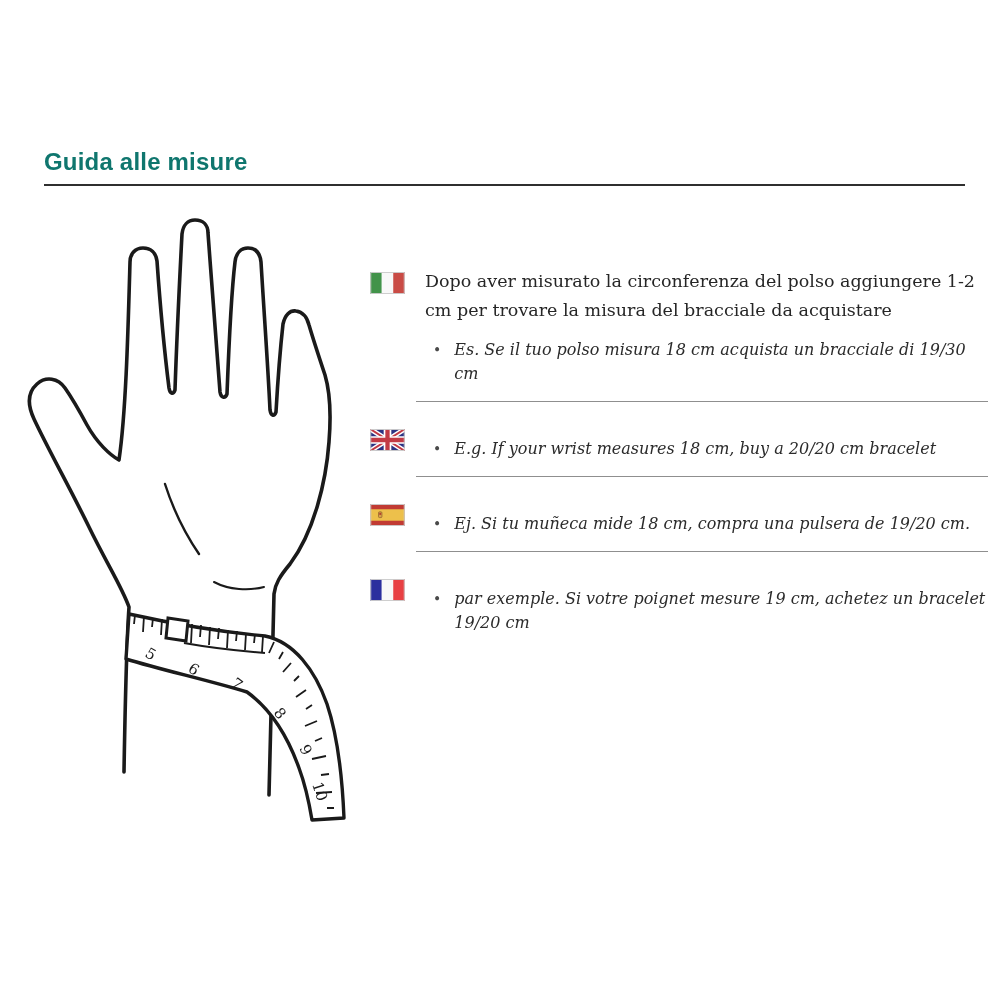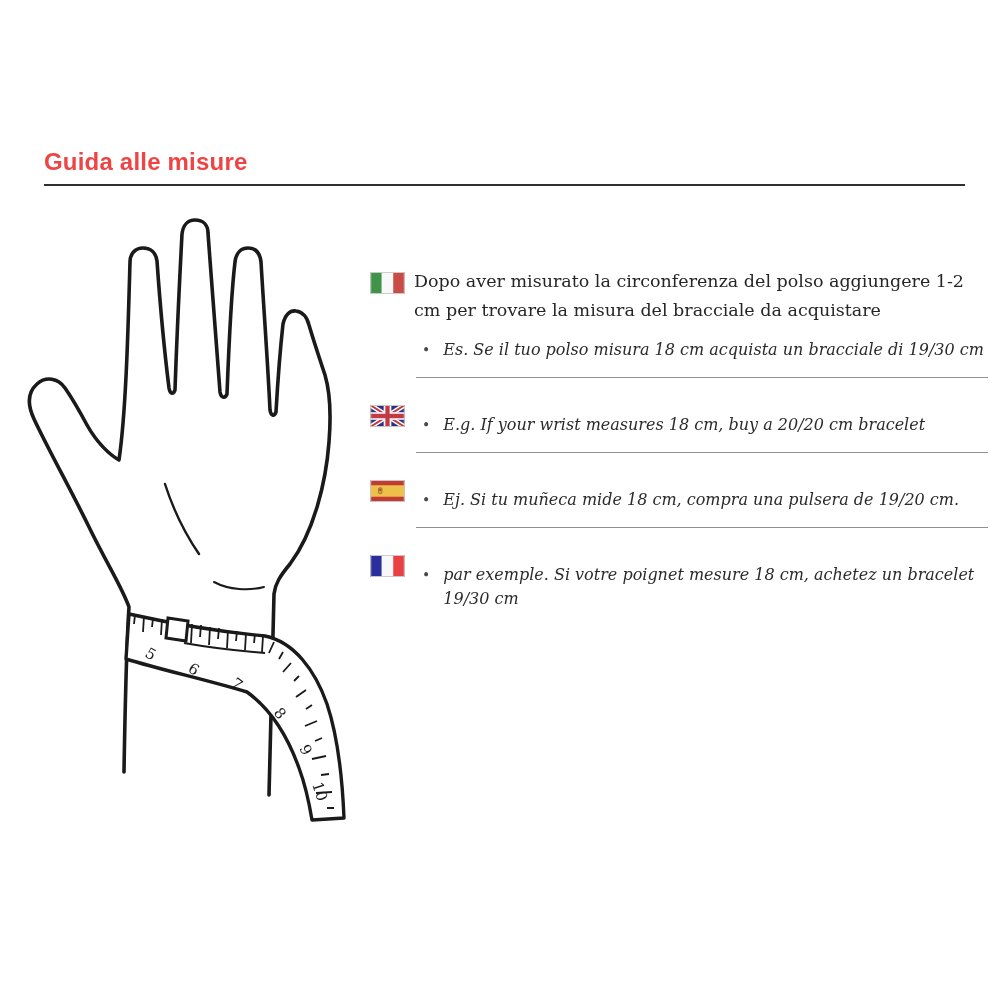--- a/index.html
+++ b/index.html
@@ -2,31 +2,31 @@
 <html><head>
 <meta charset="utf-8">
 <style>
   * { margin:0; padding:0; box-sizing:border-box; }
   html,body { background:#ffffff; width:1000px; }
   body { font-family:"Liberation Sans", sans-serif; color:#262626; }
 
   .page { width:1000px; height:1000px; overflow:hidden; background:#fff; }
 
   .header { margin:148px 35px 0 44px; }
-  .page-title { font-size:24px; font-weight:bold; letter-spacing:.2px; color:#ef4444; }
+  .page-title { font-size:24px; font-weight:bold; letter-spacing:.2px; color:#0f766e; }
   .heading-rule { border:none; border-top:2px solid #2f2f2f; margin-top:8px; }
 
   .content-row { display:flex; padding-left:22px; margin-top:26px; }
 
   .illustration { width:348px; flex:none; }
   .illustration svg { display:block; width:370px; height:600px; overflow:visible; }
 
   .right-col { flex:1; padding-top:55px; padding-right:12px; }
 
-  .lang-section { display:flex; gap:6px; }
+  .lang-section { display:flex; gap:17px; }
   .flag-col { width:38px; flex:none; padding-top:5px; }
   .flag-col svg { display:block; width:35px; height:22px; }
   .sec-content { flex:1; }
 
   .lead {
     font-family:"DejaVu Serif","Liberation Serif",serif;
     font-size:17.5px; line-height:29px; color:#262626;
   }
   .bullet-row {
     display:flex; gap:13px; margin-top:13px; padding-left:8px;
@@ -195,20 +195,20 @@
           <svg viewBox="0 0 36 23">
             <rect x="0" y="0" width="12" height="23" fill="#2b2f9e"></rect>
             <rect x="12" y="0" width="12" height="23" fill="#f8f8f8"></rect>
             <rect x="24" y="0" width="12" height="23" fill="#e84043"></rect>
             <rect x="0.5" y="0.5" width="35" height="22" fill="none" stroke="#cccccc" stroke-width="1"></rect>
           </svg>
         </div>
         <div class="sec-content">
           <div class="bullet-row">
             <span class="bullet-dot">•</span>
-            <span>par exemple. Si votre poignet mesure 18 cm, achetez un bracelet 19/30 cm</span>
+            <span>par exemple. Si votre poignet mesure 19 cm, achetez un bracelet 19/20 cm</span>
           </div>
         </div>
       </div>
 
     </div>
   </div>
 </div>
 
 </body></html>

